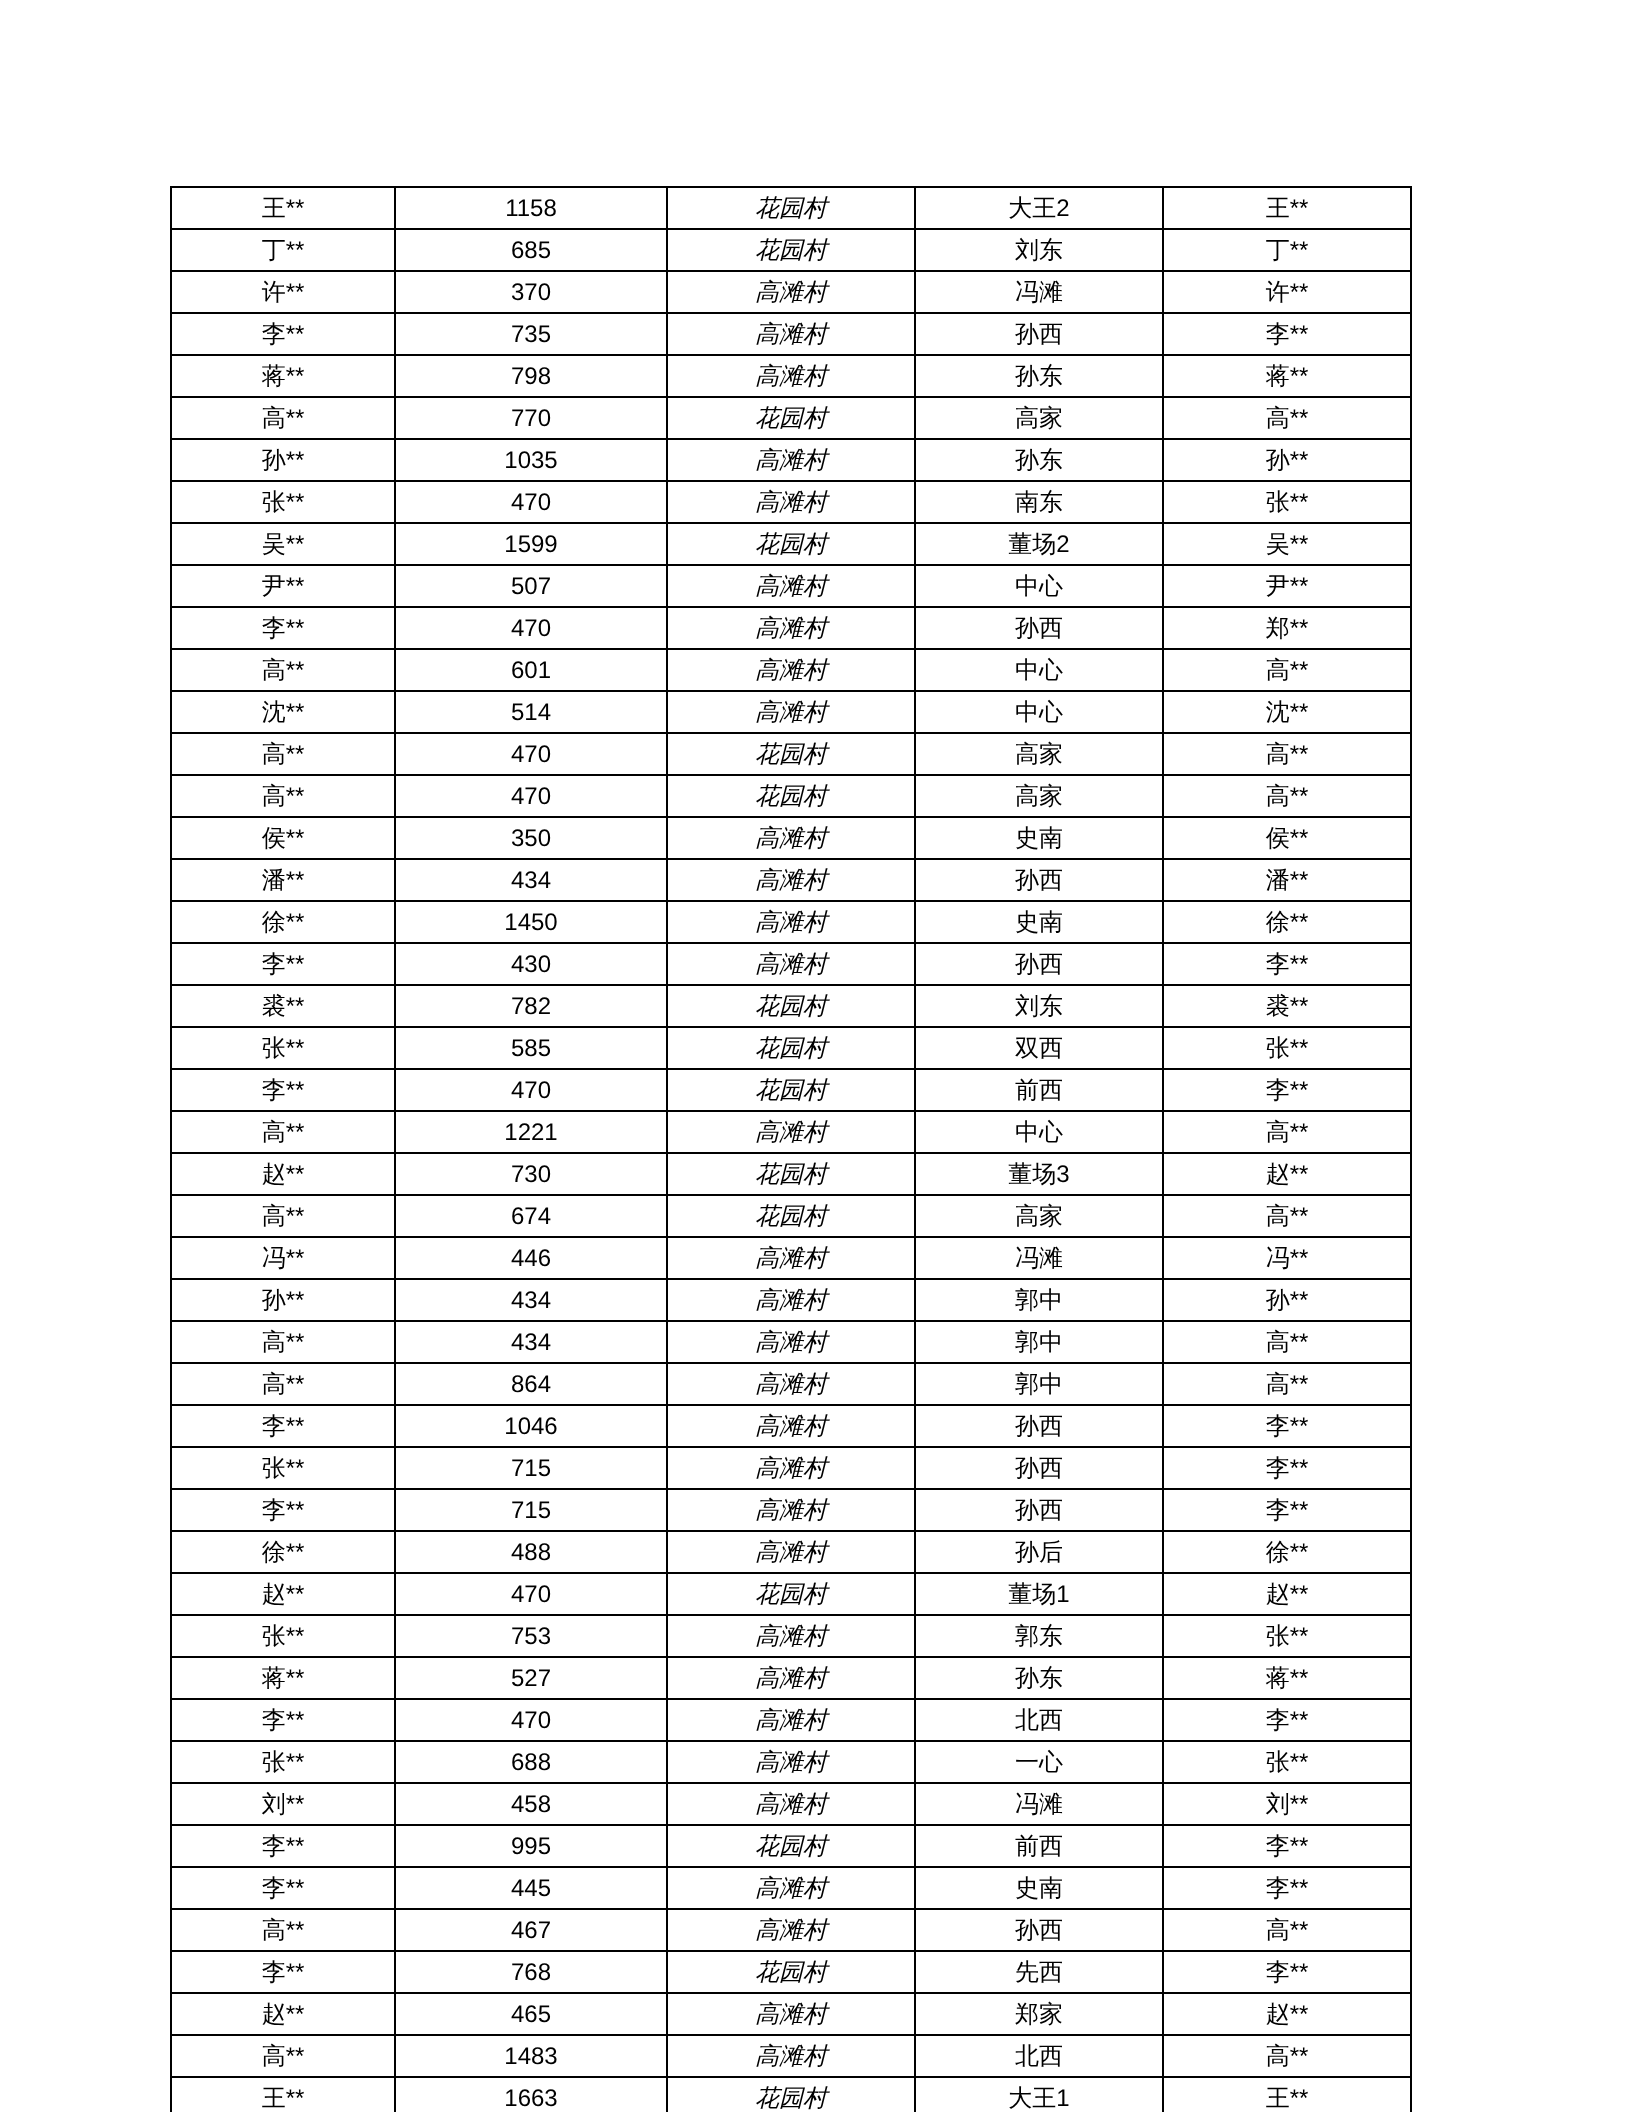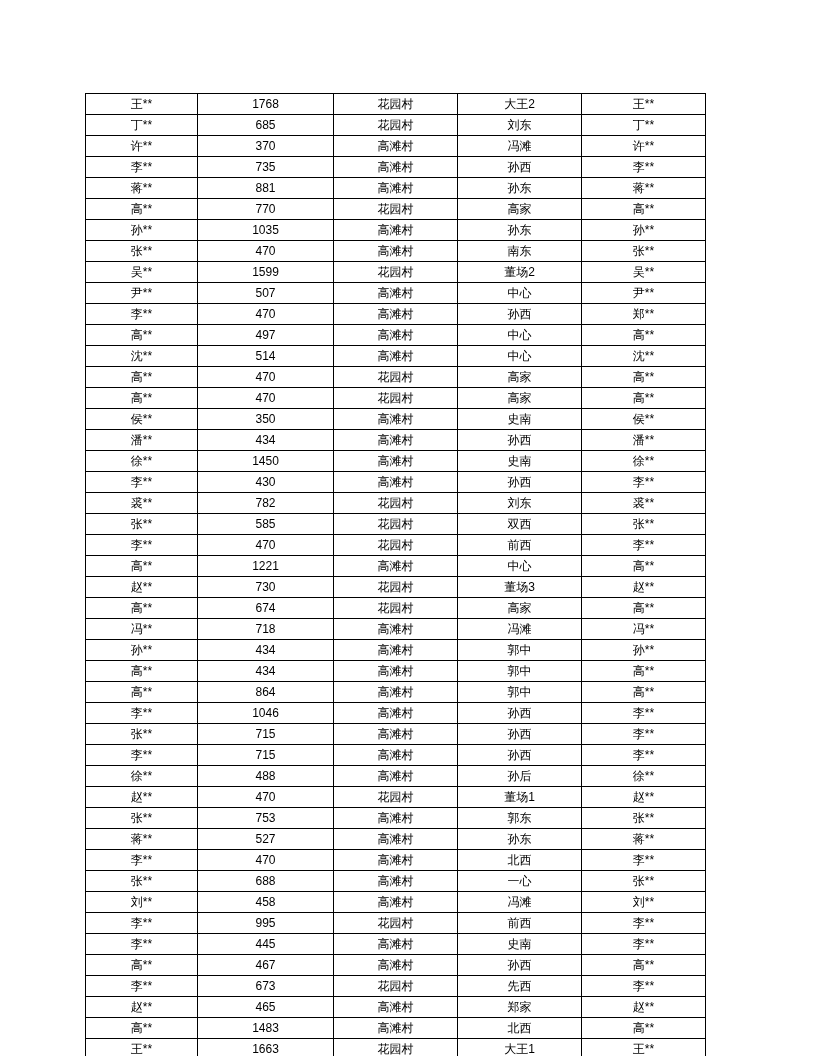--- a/index.html
+++ b/index.html
@@ -42,41 +42,41 @@
     white-space: nowrap;
     overflow: hidden;
   }
   col.c0 { width: 112px; }
   col.c1 { width: 136px; }
   col.c2 { width: 124px; }
   col.c3 { width: 124px; }
   col.c4 { width: 124px; }
   td.col-name { font-size: 12.5px; }
   td.col-num  { font-size: 12px; }
-  td.col-vil  { font-size: 12.5px; }
+  td.col-vil  { font-size: 12.5px; font-style: italic; }
   td.col-grp  { font-size: 12.5px; }
   td.col-sign { font-size: 11px; }
 </style>
 </head>
 <body>
 
 <div class="page">
   <div class="sheet">
     <table class="data-table">
       <colgroup>
         <col class="c0">
           <col class="c1">
           <col class="c2">
           <col class="c3">
           <col class="c4">
       </colgroup>
       <tbody>
           <tr>
             <td class="col-name">王**</td>
-            <td class="col-num">1768</td>
+            <td class="col-num">1158</td>
             <td class="col-vil">花园村</td>
             <td class="col-grp">大王2</td>
             <td class="col-sign">王**</td>
           </tr>
           <tr>
             <td class="col-name">丁**</td>
             <td class="col-num">685</td>
             <td class="col-vil">花园村</td>
             <td class="col-grp">刘东</td>
             <td class="col-sign">丁**</td>
@@ -90,21 +90,21 @@
           </tr>
           <tr>
             <td class="col-name">李**</td>
             <td class="col-num">735</td>
             <td class="col-vil">高滩村</td>
             <td class="col-grp">孙西</td>
             <td class="col-sign">李**</td>
           </tr>
           <tr>
             <td class="col-name">蒋**</td>
-            <td class="col-num">881</td>
+            <td class="col-num">798</td>
             <td class="col-vil">高滩村</td>
             <td class="col-grp">孙东</td>
             <td class="col-sign">蒋**</td>
           </tr>
           <tr>
             <td class="col-name">高**</td>
             <td class="col-num">770</td>
             <td class="col-vil">花园村</td>
             <td class="col-grp">高家</td>
             <td class="col-sign">高**</td>
@@ -139,21 +139,21 @@
           </tr>
           <tr>
             <td class="col-name">李**</td>
             <td class="col-num">470</td>
             <td class="col-vil">高滩村</td>
             <td class="col-grp">孙西</td>
             <td class="col-sign">郑**</td>
           </tr>
           <tr>
             <td class="col-name">高**</td>
-            <td class="col-num">497</td>
+            <td class="col-num">601</td>
             <td class="col-vil">高滩村</td>
             <td class="col-grp">中心</td>
             <td class="col-sign">高**</td>
           </tr>
           <tr>
             <td class="col-name">沈**</td>
             <td class="col-num">514</td>
             <td class="col-vil">高滩村</td>
             <td class="col-grp">中心</td>
             <td class="col-sign">沈**</td>
@@ -237,21 +237,21 @@
           </tr>
           <tr>
             <td class="col-name">高**</td>
             <td class="col-num">674</td>
             <td class="col-vil">花园村</td>
             <td class="col-grp">高家</td>
             <td class="col-sign">高**</td>
           </tr>
           <tr>
             <td class="col-name">冯**</td>
-            <td class="col-num">718</td>
+            <td class="col-num">446</td>
             <td class="col-vil">高滩村</td>
             <td class="col-grp">冯滩</td>
             <td class="col-sign">冯**</td>
           </tr>
           <tr>
             <td class="col-name">孙**</td>
             <td class="col-num">434</td>
             <td class="col-vil">高滩村</td>
             <td class="col-grp">郭中</td>
             <td class="col-sign">孙**</td>
@@ -356,21 +356,21 @@
           </tr>
           <tr>
             <td class="col-name">高**</td>
             <td class="col-num">467</td>
             <td class="col-vil">高滩村</td>
             <td class="col-grp">孙西</td>
             <td class="col-sign">高**</td>
           </tr>
           <tr>
             <td class="col-name">李**</td>
-            <td class="col-num">673</td>
+            <td class="col-num">768</td>
             <td class="col-vil">花园村</td>
             <td class="col-grp">先西</td>
             <td class="col-sign">李**</td>
           </tr>
           <tr>
             <td class="col-name">赵**</td>
             <td class="col-num">465</td>
             <td class="col-vil">高滩村</td>
             <td class="col-grp">郑家</td>
             <td class="col-sign">赵**</td>

